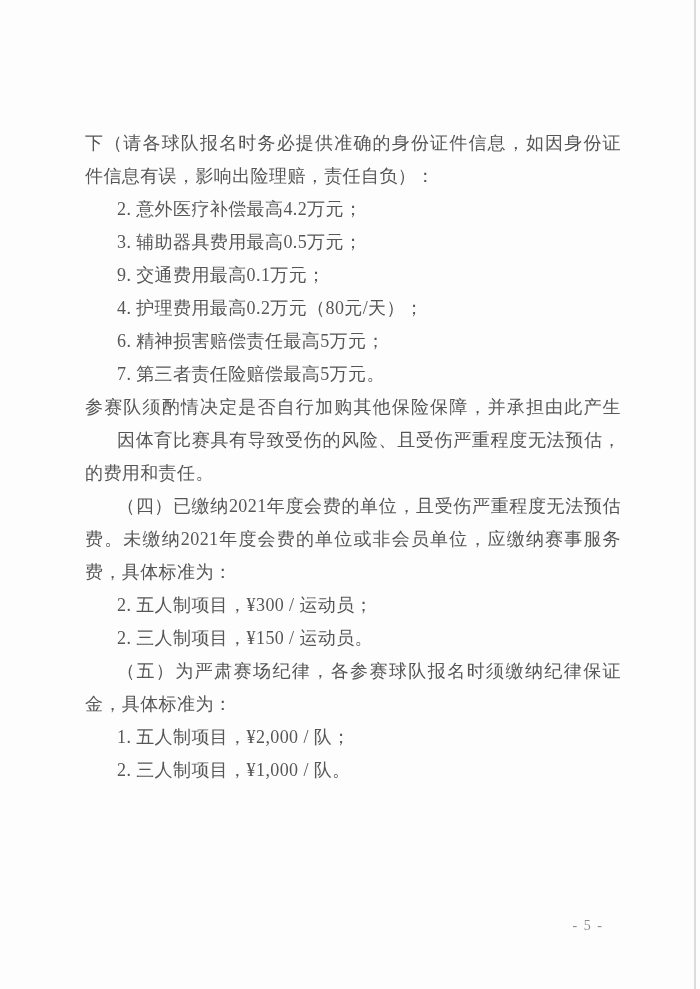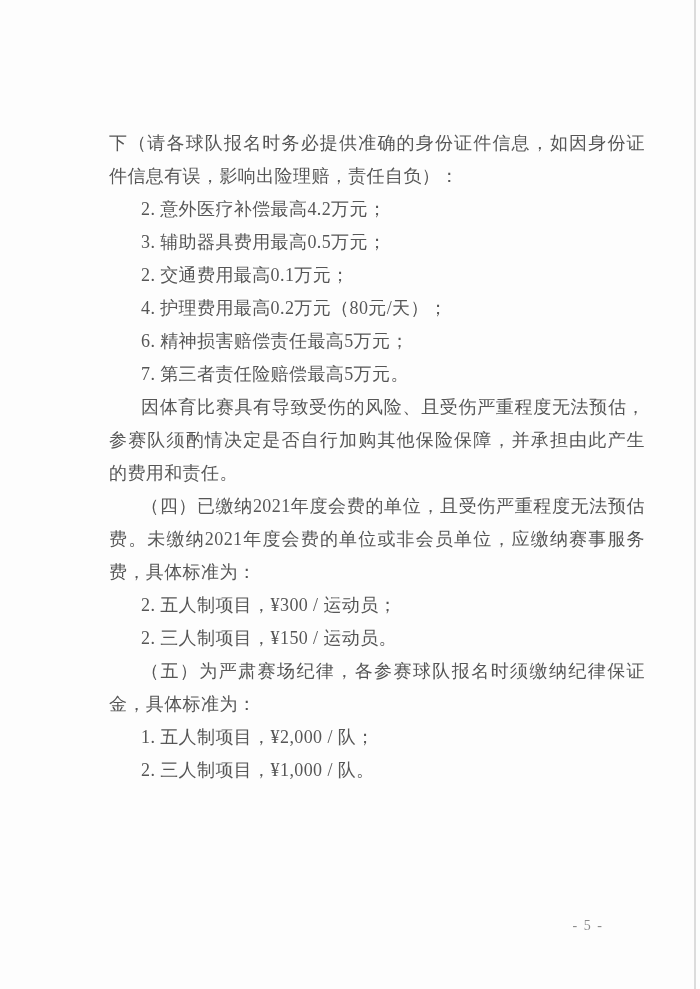--- a/index.html
+++ b/index.html
@@ -19,21 +19,20 @@
     inset: 0;
     background: #fdfdfd;
   }
   .doc-body {
     position: absolute;
     left: 85px;
     top: 127px;
     width: 536px;
     font-size: 18px;
     color: #565656;
-    margin-left: 24px;
     -webkit-font-smoothing: antialiased;
   }
   .ln {
     height: 33px;
     line-height: 33px;
     letter-spacing: 0.4px;
     white-space: nowrap;
   }
   .ln.just {
     white-space: normal;
@@ -67,26 +66,26 @@
 </head>
 <body>
 
 <div class="page">
 
   <div class="doc-body">
     <div class="ln just">下（请各球队报名时务必提供准确的身份证件信息，如因身份证</div>
     <div class="ln">件信息有误，影响出险理赔，责任自负）：</div>
     <div class="ln ind">2. 意外医疗补偿最高4.2万元；</div>
     <div class="ln ind">3. 辅助器具费用最高0.5万元；</div>
-    <div class="ln ind">2. 交通费用最高0.1万元；</div>
+    <div class="ln ind">9. 交通费用最高0.1万元；</div>
     <div class="ln ind">4. 护理费用最高0.2万元（80元/天）；</div>
     <div class="ln ind">6. 精神损害赔偿责任最高5万元；</div>
     <div class="ln ind">7. 第三者责任险赔偿最高5万元。</div>
+    <div class="ln just">参赛队须酌情决定是否自行加购其他保险保障，并承担由此产生</div>
     <div class="ln ind just">因体育比赛具有导致受伤的风险、且受伤严重程度无法预估，</div>
-    <div class="ln just">参赛队须酌情决定是否自行加购其他保险保障，并承担由此产生</div>
     <div class="ln">的费用和责任。</div>
     <div class="ln ind just">（四）已缴纳2021年度会费的单位，且受伤严重程度无法预估</div>
     <div class="ln just">费。未缴纳2021年度会费的单位或非会员单位，应缴纳赛事服务</div>
     <div class="ln">费，具体标准为：</div>
     <div class="ln ind">2. 五人制项目，¥300 / 运动员；</div>
     <div class="ln ind">2. 三人制项目，¥150 / 运动员。</div>
     <div class="ln ind just">（五）为严肃赛场纪律，各参赛球队报名时须缴纳纪律保证</div>
     <div class="ln">金，具体标准为：</div>
     <div class="ln ind">1. 五人制项目，¥2,000 / 队；</div>
     <div class="ln ind">2. 三人制项目，¥1,000 / 队。</div>

